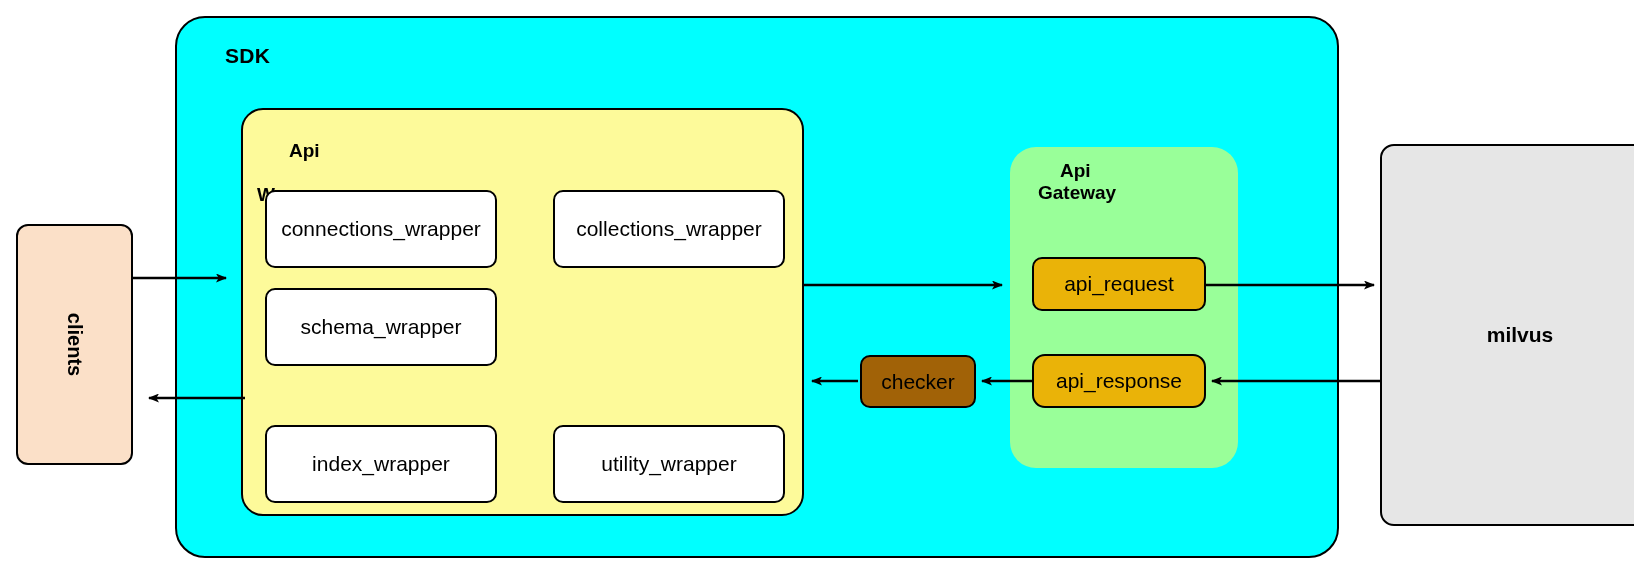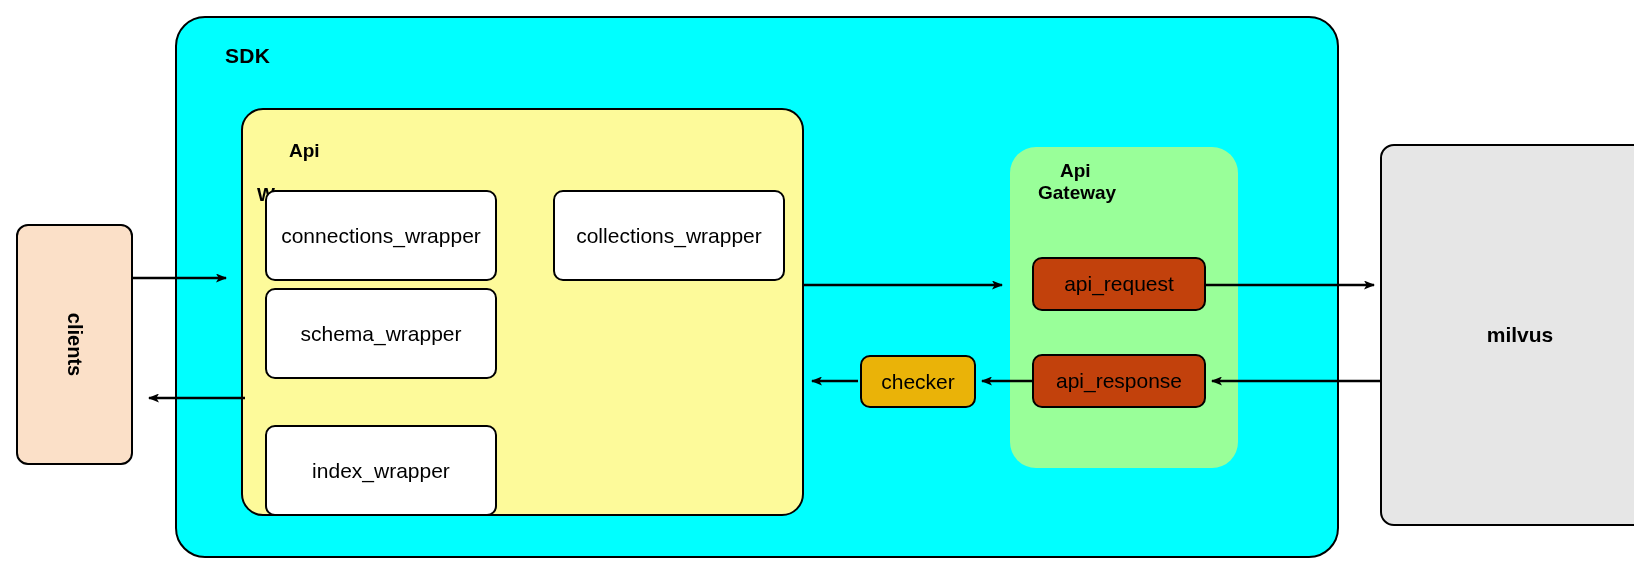--- a/index.html
+++ b/index.html
@@ -72,21 +72,21 @@
     display: block;
   }
 
   
   .wrapper-cell {
     background: #ffffff;
     border: 2px solid #000000;
     border-radius: 10px;
     font-size: 21px;
     width: 232px;
-    height: 91px;
+    height: 78px;
   }
   .col-a { left: 265px; }
   .col-b { left: 553px; }
   .row-1 { top: 190px; }
   .row-2 { top: 288px; }
   .row-3 { top: 383px; margin-top: 42px; }
 
   
   #api-gateway-container {
     left: 1010px;
@@ -104,39 +104,39 @@
     font-size: 19px;
     font-weight: bold;
     line-height: 1.16;
     text-align: left;
   }
   #api-gateway-label .indent {
     padding-left: 22px;
     display: block;
   }
   .gateway-cell {
-    background: #c2410c;
+    background: #eab308;
     border: 2px solid #000000;
     border-radius: 10px;
     font-size: 21px;
     left: 1032px;
     width: 174px;
     height: 54px;
     text-align: right;
   }
   #api-request-box { top: 257px; }
-  #api-response-box { top: 354px; }
+  #api-response-box { top: 354px; border-radius: 13px; }
 
   
   #checker-box {
     left: 860px;
     top: 355px;
     width: 116px;
     height: 53px;
-    background: #eab308;
+    background: #a16207;
     border: 2px solid #000000;
     border-radius: 10px;
     font-size: 21px;
   }
 
   
   #clients-box {
     left: 16px;
     top: 224px;
     width: 117px;
@@ -188,20 +188,21 @@
     <span id="api-wrapper-label">
       <span class="indent">Api</span>
       <span>Wrapper</span>
     </span>
   </div>
 
   <div class="box wrapper-cell col-a row-1">connections_wrapper</div>
   <div class="box wrapper-cell col-b row-1">collections_wrapper</div>
   <div class="box wrapper-cell col-a row-2">schema_wrapper</div>
   <div class="box wrapper-cell col-a row-3">index_wrapper</div>
+  <div class="box wrapper-cell col-b row-3">utility_wrapper</div>
 
   <div class="box" id="checker-box">checker</div>
 
   <div class="box" id="api-gateway-container">
     <span id="api-gateway-label">
       <span class="indent">Api</span>
       <span>Gateway</span>
     </span>
   </div>
   <div class="box gateway-cell" id="api-request-box">api_request</div>

